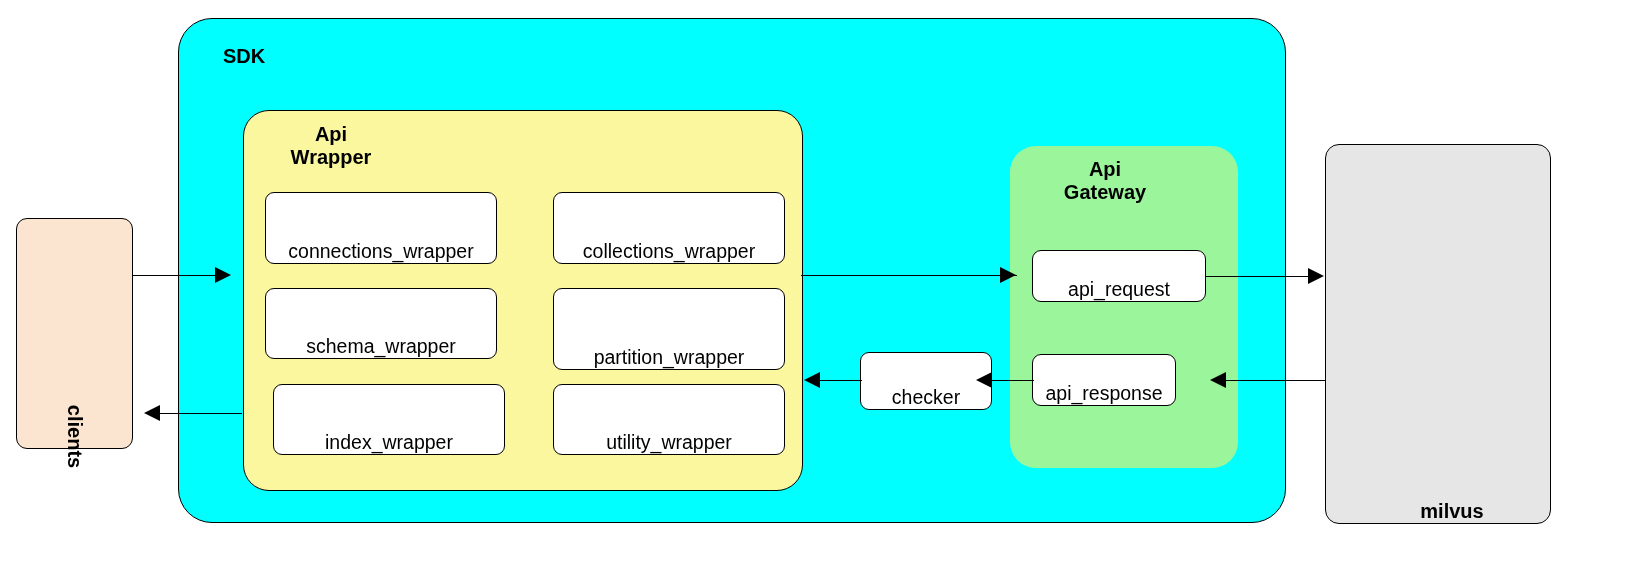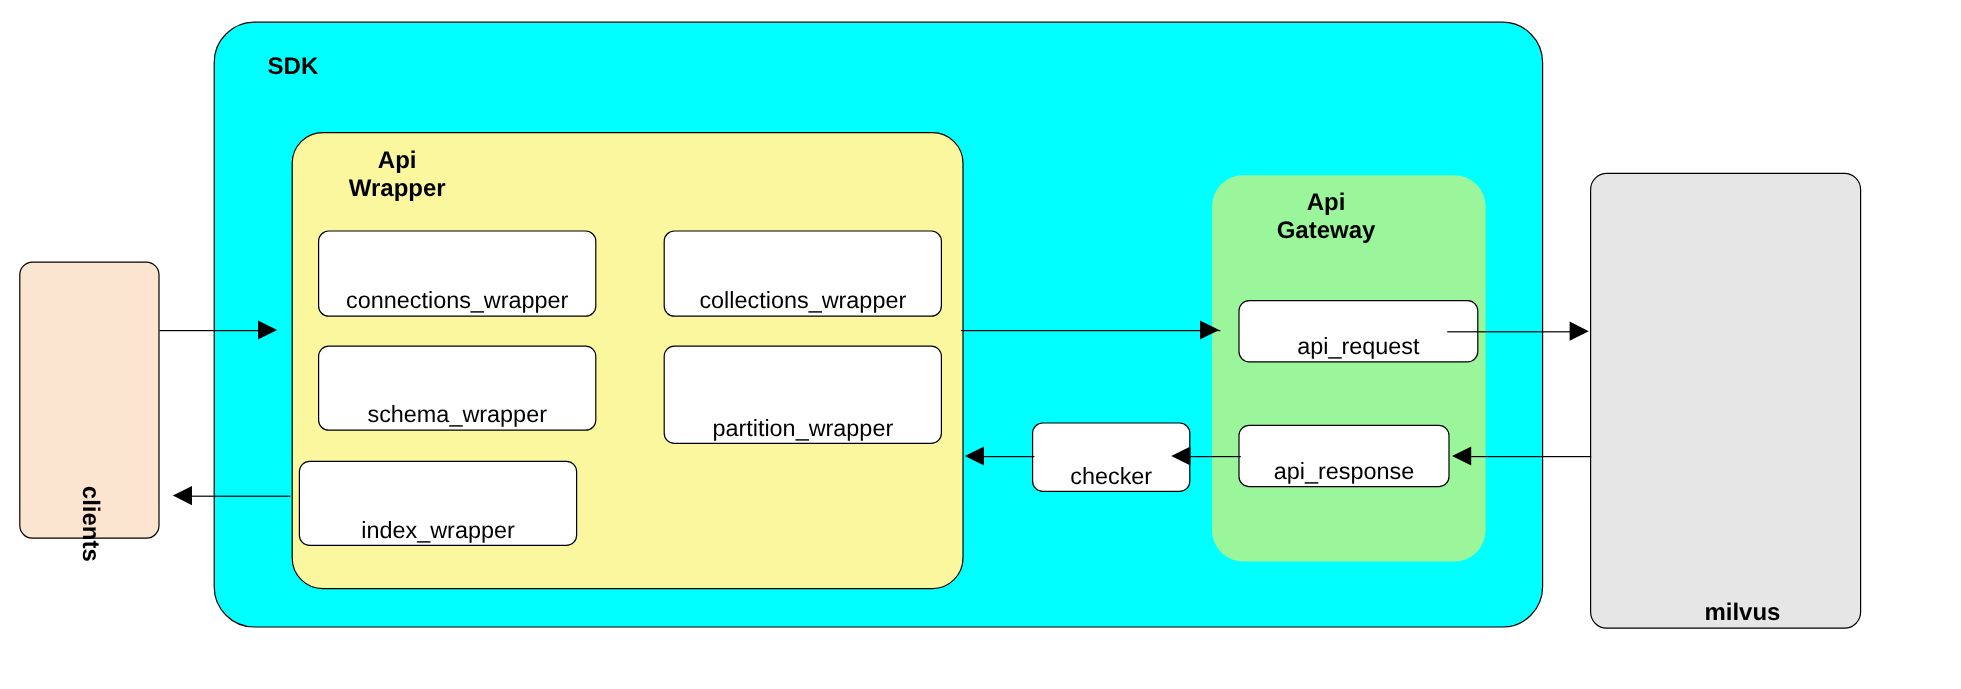--- a/index.html
+++ b/index.html
@@ -79,26 +79,26 @@
   .leaf {
     background: #ffffff;
     border-radius: 9px;
     font-size: 19.5px;
   }
 
   .w-conn { left: 265px; top: 192px; width: 232px; height: 72px; }
   .w-coll { left: 553px; top: 192px; width: 232px; height: 72px; }
   .w-schema { left: 265px; top: 288px; width: 232px; height: 71px; }
   .w-part { left: 553px; top: 288px; width: 232px; height: 82px; }
-  .w-index { left: 249px; top: 384px; width: 232px; height: 71px; }
+  .w-index { left: 273px; top: 384px; width: 232px; height: 71px; }
   .w-util  { left: 553px; top: 384px; width: 232px; height: 71px; }
 
   .n-checker { left: 860px; top: 352px; width: 132px; height: 58px; }
-  .n-req  { left: 1032px; top: 250px; width: 200px; height: 52px; }
-  .n-resp { left: 1032px; top: 354px; width: 176px; height: 52px; }
+  .n-req  { left: 1032px; top: 250px; width: 174px; height: 52px; }
+  .n-resp { left: 1032px; top: 354px; width: 144px; height: 52px; }
 
   .clients-box {
     left: 16px;
     top: 218px;
     width: 117px;
     height: 231px;
     background: #fce5d0;
     border-radius: 11px;
   }
   .clients-label {
@@ -170,20 +170,23 @@
   </div>
   <div class="node leaf w-coll">
     <span>collections_wrapper</span>
   </div>
   <div class="node leaf w-part">
     <span>partition_wrapper</span>
   </div>
   <div class="node leaf w-index">
     <span>index_wrapper</span>
   </div>
+  <div class="node leaf w-util">
+    <span>utility_wrapper</span>
+  </div>
 
   <div class="node leaf n-checker">
     <span>checker</span>
   </div>
 
   <div class="node leaf n-req">
     <span>api_request</span>
   </div>
   <div class="node leaf n-resp">
     <span>api_response</span>

